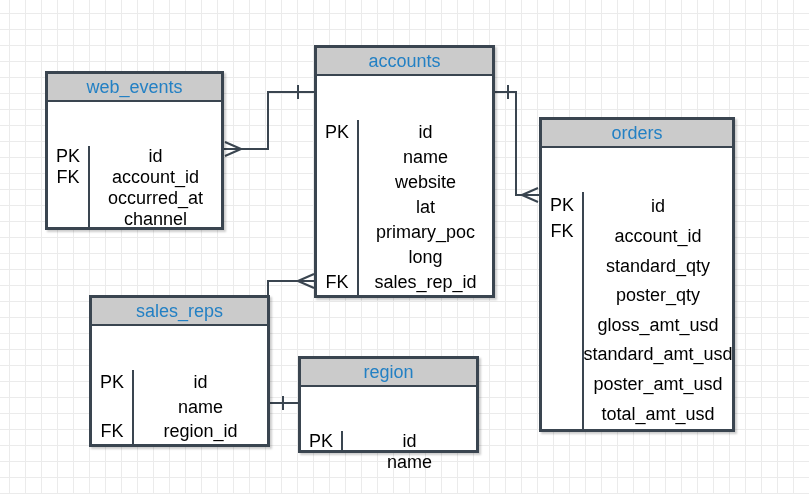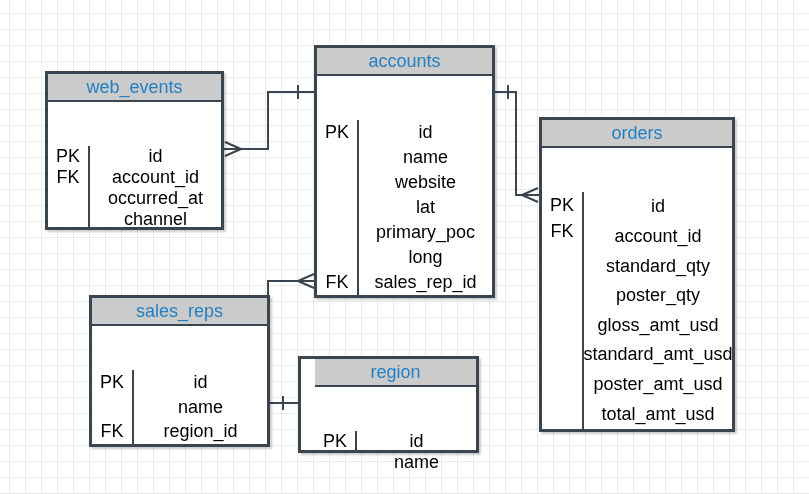--- a/index.html
+++ b/index.html
@@ -193,21 +193,21 @@
         <div class="kc">FK</div>
       </div>
       <div class="fieldcol">
         <div class="fc">id</div>
         <div class="fc">name</div>
         <div class="fc">region_id</div>
       </div>
     </div>
   </div>
 
-  <div class="table" style="left:298px;top:356px;width:181px;height:97px;padding-left:14px;">
+  <div class="table" style="left:298px;top:356px;width:181px;height:97px;">
     <div class="thead">region</div>
     <div class="tbody">
       <div class="keycol">
         <div class="kc">PK</div>
         <div class="kc"></div>
       </div>
       <div class="fieldcol">
         <div class="fc">id</div>
         <div class="fc">name</div>
       </div>

